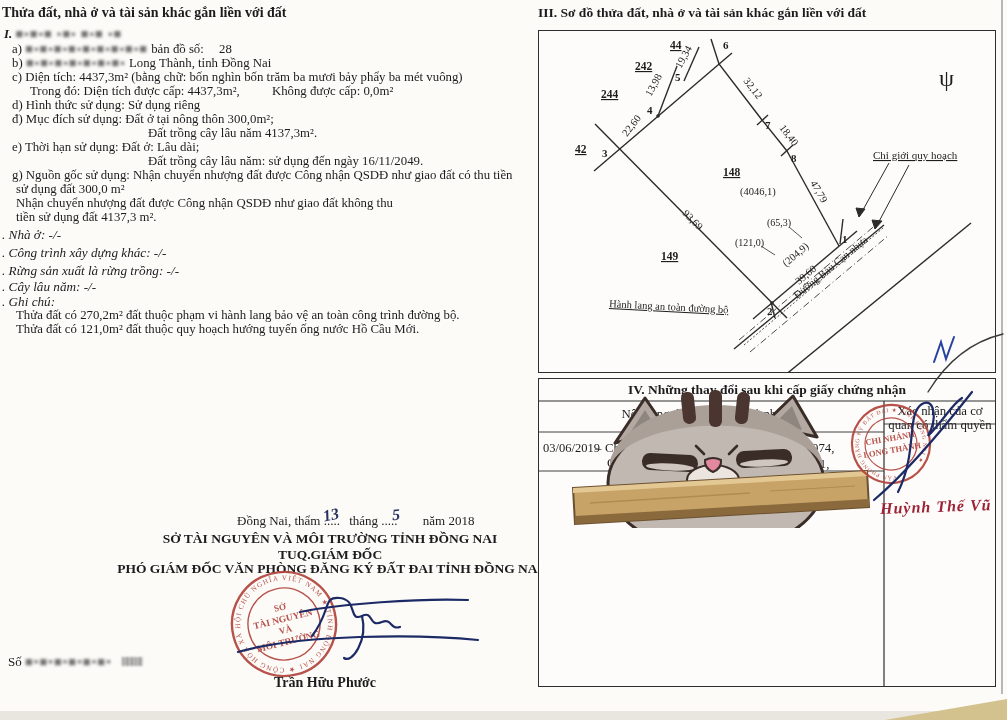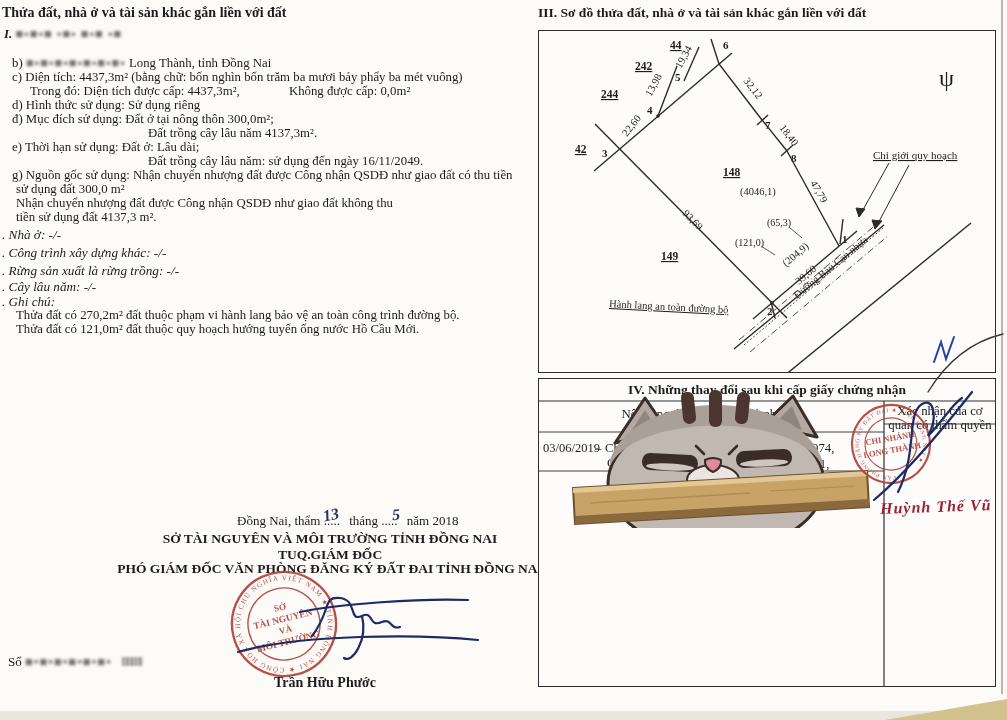--- a/index.html
+++ b/index.html
@@ -33,31 +33,37 @@
 
 <div class="page">
 
   <div class="abs ln b" style="left:2px;top:6px;font-size:14px">Thửa đất, nhà ở và tài sản khác gắn liền với đất</div>
 
   <div class="abs ln" style="left:4px;top:27px">
     <span class="b i">I.</span>
     <span class="b i blur">■▪■▪■  ▪■▪  ■▪■  ▪■</span>
   </div>
 
+  <div class="abs ln" style="left:12px;top:42px">
+    <span>a)</span>
+    <span class="blur">■▪■▪■▪■▪■▪■▪■▪■▪■</span>
+    <span>bản đồ số:</span>
+    <span style="margin-left:12px">28</span>
+  </div>
 
   <div class="abs ln" style="left:12px;top:56px">
     <span>b)</span>
     <span class="blur">■▪■▪■▪■▪■▪■▪■▪</span>
     <span>Long Thành, tỉnh Đồng Nai</span>
   </div>
 
   <div class="abs ln" style="left:12px;top:70px">c) Diện tích: 4437,3m² (bằng chữ: bốn nghìn bốn trăm ba mươi bảy phẩy ba mét vuông)</div>
   <div class="abs ln" style="left:30px;top:84px">
     <span>Trong đó: Diện tích được cấp: 4437,3m²,</span>
-    <span style="margin-left:46px">Không được cấp: 0,0m²</span>
+    <span style="margin-left:29px">Không được cấp: 0,0m²</span>
   </div>
   <div class="abs ln" style="left:12px;top:98px">d) Hình thức sử dụng: Sử dụng riêng</div>
   <div class="abs ln" style="left:12px;top:112px">đ) Mục đích sử dụng: Đất ở tại nông thôn 300,0m²;</div>
   <div class="abs ln" style="left:148px;top:126px">Đất trồng cây lâu năm 4137,3m².</div>
   <div class="abs ln" style="left:12px;top:140px">e) Thời hạn sử dụng: Đất ở: Lâu dài;</div>
   <div class="abs ln" style="left:148px;top:154px">Đất trồng cây lâu năm: sử dụng đến ngày 16/11/2049.</div>
   <div class="abs ln" style="left:12px;top:168px">g) Nguồn gốc sử dụng: Nhận chuyển nhượng đất được Công nhận QSDĐ như giao đất có thu tiền</div>
   <div class="abs ln" style="left:16px;top:182px">sử dụng đất 300,0 m²</div>
   <div class="abs ln" style="left:16px;top:196px">Nhận chuyển nhượng đất được Công nhận QSDĐ như giao đất không thu</div>
   <div class="abs ln" style="left:16px;top:210px">tiền sử dụng đất 4137,3 m².</div>
@@ -68,21 +74,21 @@
   <div class="abs item" style="left:2px;top:279px">. Cây lâu năm:  -/-</div>
   <div class="abs item" style="left:2px;top:294px">. Ghi chú:</div>
   <div class="abs ln" style="left:16px;top:308px">Thửa đất có 270,2m² đất thuộc phạm vi hành lang bảo vệ an toàn công trình đường bộ.</div>
   <div class="abs ln" style="left:16px;top:322px">Thửa đất có 121,0m² đất thuộc quy hoạch hướng tuyến ống nước Hồ Cầu Mới.</div>
 
   <div class="abs ln" style="left:237px;top:514px;font-size:13px">
     <span>Đồng Nai, thẩm</span>
     <span>.....</span>
     <span style="margin-left:6px">tháng</span>
     <span>.....</span>
-    <span style="margin-left:6px">năm 2018</span>
+    <span style="margin-left:22px">năm 2018</span>
   </div>
   <div class="abs hand" style="left:323px;top:506px;transform:rotate(-12deg)">13</div>
   <div class="abs hand" style="left:392px;top:506px;transform:rotate(-5deg)">5</div>
 
   <div class="abs ln b ctr" style="left:120px;top:532px;width:420px;font-size:13.5px">SỞ TÀI NGUYÊN VÀ MÔI TRƯỜNG TỈNH ĐỒNG NAI</div>
   <div class="abs ln b ctr" style="left:120px;top:548px;width:420px;font-size:13.5px">TUQ.GIÁM ĐỐC</div>
   <div class="abs ln b ctr" style="left:70px;top:562px;width:520px;font-size:13.5px">PHÓ GIÁM ĐỐC VĂN PHÒNG ĐĂNG KÝ ĐẤT ĐAI TỈNH ĐỒNG NAI</div>
   <div class="abs ln b ctr" style="left:225px;top:676px;width:200px;font-size:14px">Trần Hữu Phước</div>
 
   <div class="abs ln" style="left:8px;top:655px;font-size:13px">

